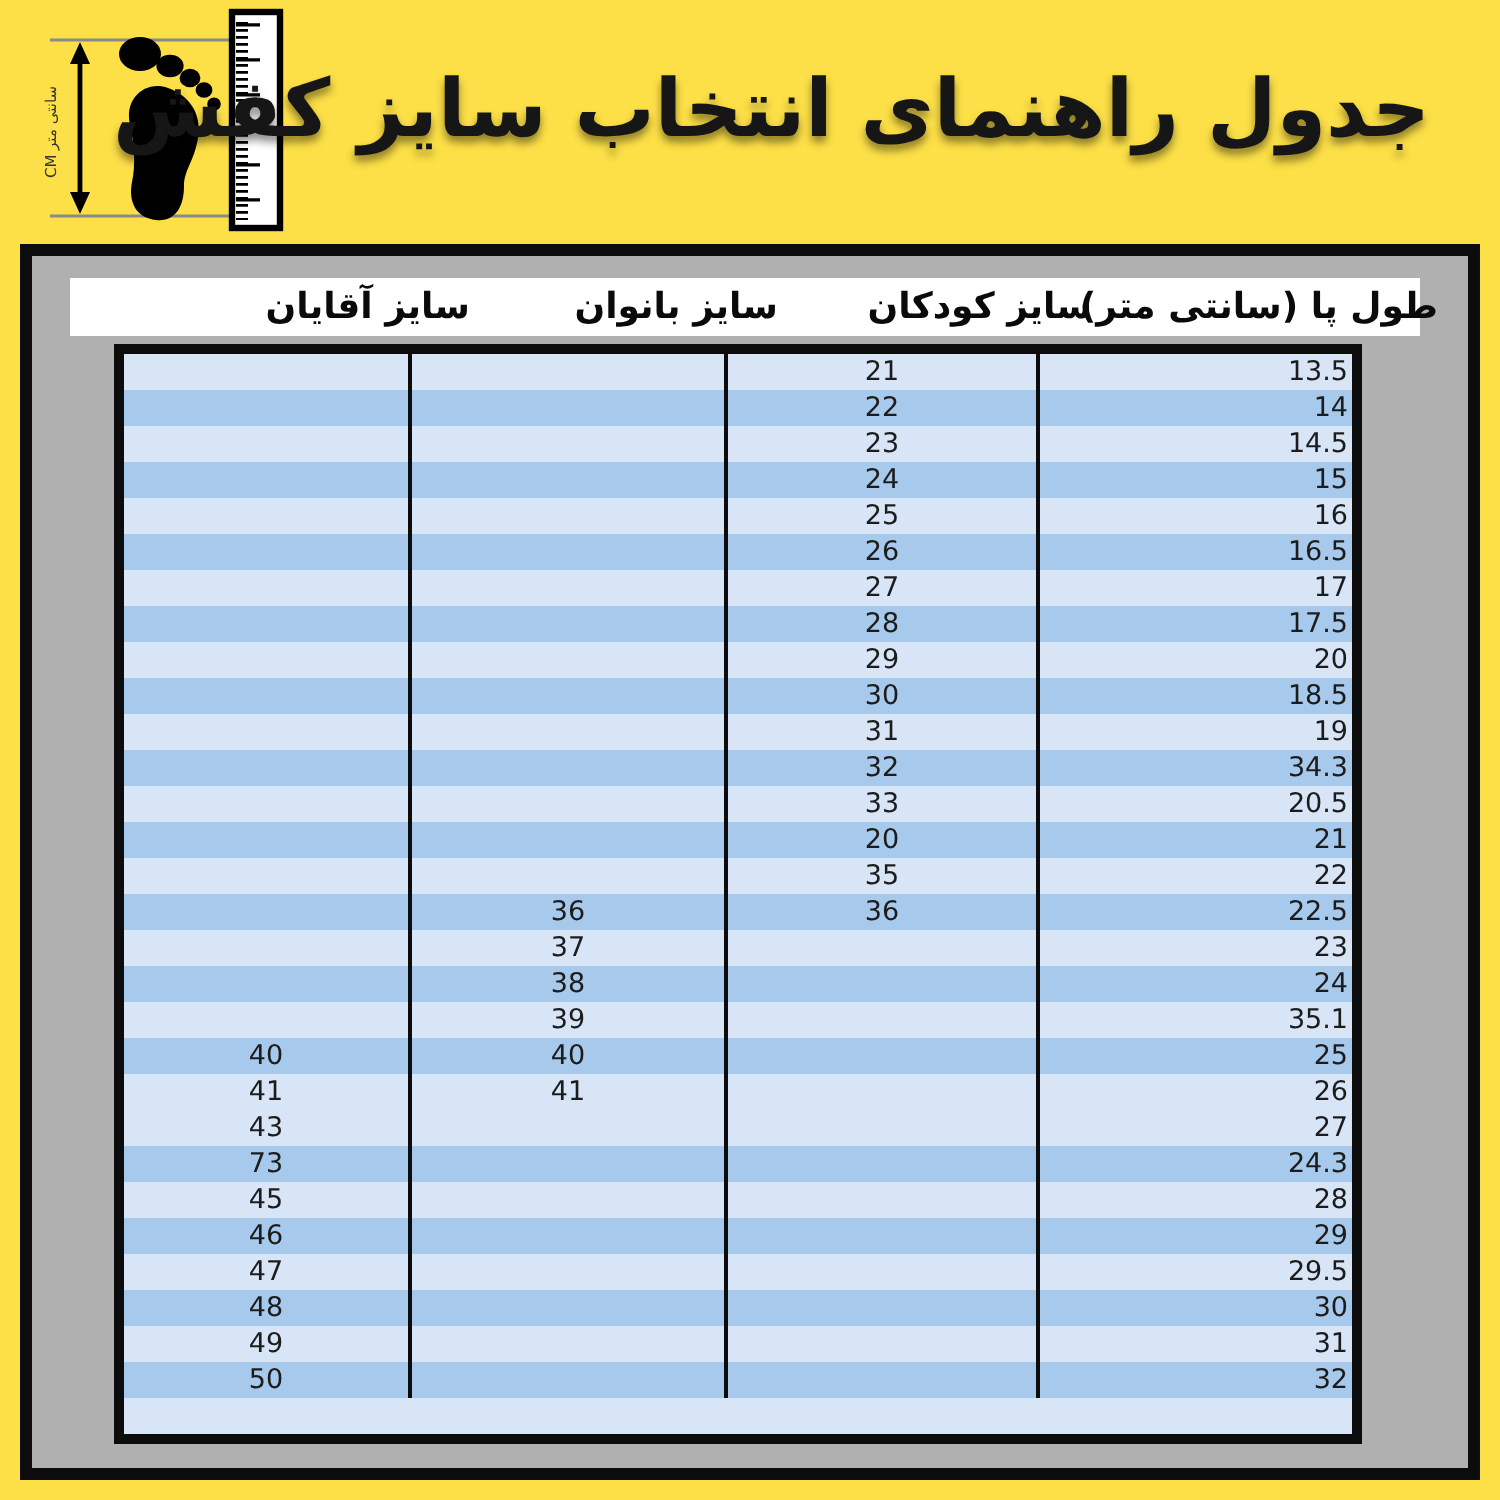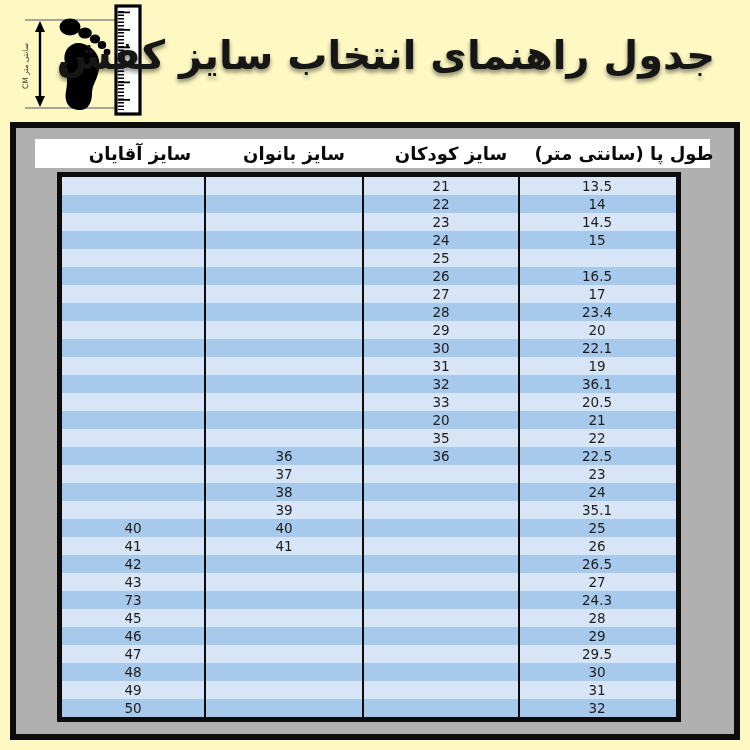--- a/index.html
+++ b/index.html
@@ -10,21 +10,21 @@
     --header-bg:#ffffff;
   }
   *{margin:0;padding:0;box-sizing:border-box;}
   body{
     font-family:"DejaVu Sans","Liberation Sans",sans-serif;
     background:#ffffff;
   }
   .screen{
     position:relative;
     width:750px;height:750px;
-    background:#fef9c3;
+    background:#fde047;
     overflow:hidden;
   }
   
   .logo{
     position:absolute;left:15px;top:4px;width:145px;height:112px;
   }
   .page-title{
     position:absolute;left:160px;top:32px;width:555px;
     direction:rtl;text-align:center;
     font-size:40px;font-weight:bold;color:#161616;
@@ -40,21 +40,21 @@
     border:6px solid var(--ink);
   }
   .header-strip{
     position:absolute;left:19px;top:11px;
     width:675px;height:29px;
     background:var(--header-bg);
     direction:rtl;
   }
   .header-label{
     position:absolute;top:0;height:29px;line-height:30px;
-    width:190px;text-align:center;
+    width:190px;
     font-size:18px;font-weight:bold;color:#0a0a0a;
     direction:rtl;white-space:nowrap;
   }
   .hl-men{left:10px;}
   .hl-women{left:164px;}
   .hl-children{left:321px;}
   .hl-foot{left:494px;}
   .size-table{
     position:absolute;left:41px;top:44px;
     width:624px;height:550px;
@@ -68,21 +68,21 @@
   .trow.dark{background:var(--row-dark);}
   .cell{
     height:18px;line-height:18px;
     text-align:center;
     font-size:13.5px;color:#1c1c1c;
     overflow:hidden;
   }
   .cell.men{width:144px;border-right:2px solid var(--ink);}
   .cell.women{width:158px;border-right:2px solid var(--ink);}
   .cell.children{width:156px;border-right:2px solid var(--ink);}
-  .cell.foot{width:154px;}
+  .cell.foot{width:154px;text-align:right;}
 </style>
 </head>
 <body>
 
 <div class="screen">
 
   <svg class="logo" viewBox="0 0 145 112">
 
     <line x1="10" y1="16" x2="100" y2="16" stroke="#8a8a8a" stroke-width="1.6"></line>
     <line x1="10" y1="104" x2="100" y2="104" stroke="#8a8a8a" stroke-width="1.6"></line>
@@ -146,62 +146,63 @@
         <div class="trow dark">
     <div class="cell men"></div>
     <div class="cell women"></div>
     <div class="cell children">24</div>
     <div class="cell foot">15</div>
   </div>
         <div class="trow light">
     <div class="cell men"></div>
     <div class="cell women"></div>
     <div class="cell children">25</div>
+    <div class="cell foot">16</div>
   </div>
         <div class="trow dark">
     <div class="cell men"></div>
     <div class="cell women"></div>
     <div class="cell children">26</div>
     <div class="cell foot">16.5</div>
   </div>
         <div class="trow light">
     <div class="cell men"></div>
     <div class="cell women"></div>
     <div class="cell children">27</div>
     <div class="cell foot">17</div>
   </div>
         <div class="trow dark">
     <div class="cell men"></div>
     <div class="cell women"></div>
     <div class="cell children">28</div>
-    <div class="cell foot">23.4</div>
+    <div class="cell foot">17.5</div>
   </div>
         <div class="trow light">
     <div class="cell men"></div>
     <div class="cell women"></div>
     <div class="cell children">29</div>
     <div class="cell foot">20</div>
   </div>
         <div class="trow dark">
     <div class="cell men"></div>
     <div class="cell women"></div>
     <div class="cell children">30</div>
-    <div class="cell foot">22.1</div>
+    <div class="cell foot">18.5</div>
   </div>
         <div class="trow light">
     <div class="cell men"></div>
     <div class="cell women"></div>
     <div class="cell children">31</div>
     <div class="cell foot">19</div>
   </div>
         <div class="trow dark">
     <div class="cell men"></div>
     <div class="cell women"></div>
     <div class="cell children">32</div>
-    <div class="cell foot">36.1</div>
+    <div class="cell foot">34.3</div>
   </div>
         <div class="trow light">
     <div class="cell men"></div>
     <div class="cell women"></div>
     <div class="cell children">33</div>
     <div class="cell foot">20.5</div>
   </div>
         <div class="trow dark">
     <div class="cell men"></div>
     <div class="cell women"></div>
@@ -243,26 +244,20 @@
     <div class="cell women">40</div>
     <div class="cell children"></div>
     <div class="cell foot">25</div>
   </div>
         <div class="trow light">
     <div class="cell men">41</div>
     <div class="cell women">41</div>
     <div class="cell children"></div>
     <div class="cell foot">26</div>
   </div>
-        <div class="trow dark">
-    <div class="cell men">42</div>
-    <div class="cell women"></div>
-    <div class="cell children"></div>
-    <div class="cell foot">26.5</div>
-  </div>
         <div class="trow light">
     <div class="cell men">43</div>
     <div class="cell women"></div>
     <div class="cell children"></div>
     <div class="cell foot">27</div>
   </div>
         <div class="trow dark">
     <div class="cell men">73</div>
     <div class="cell women"></div>
     <div class="cell children"></div>

